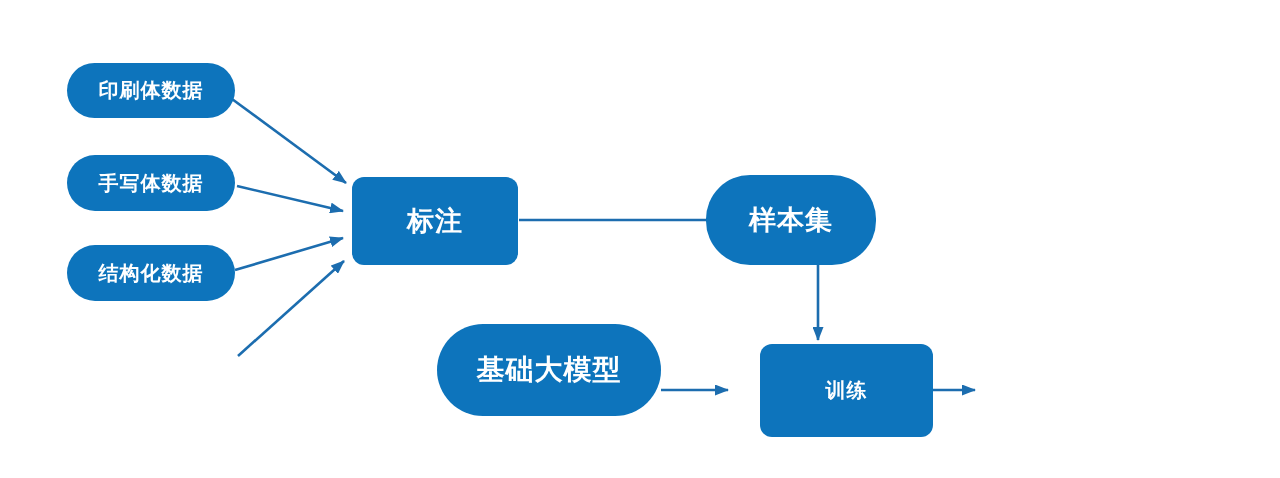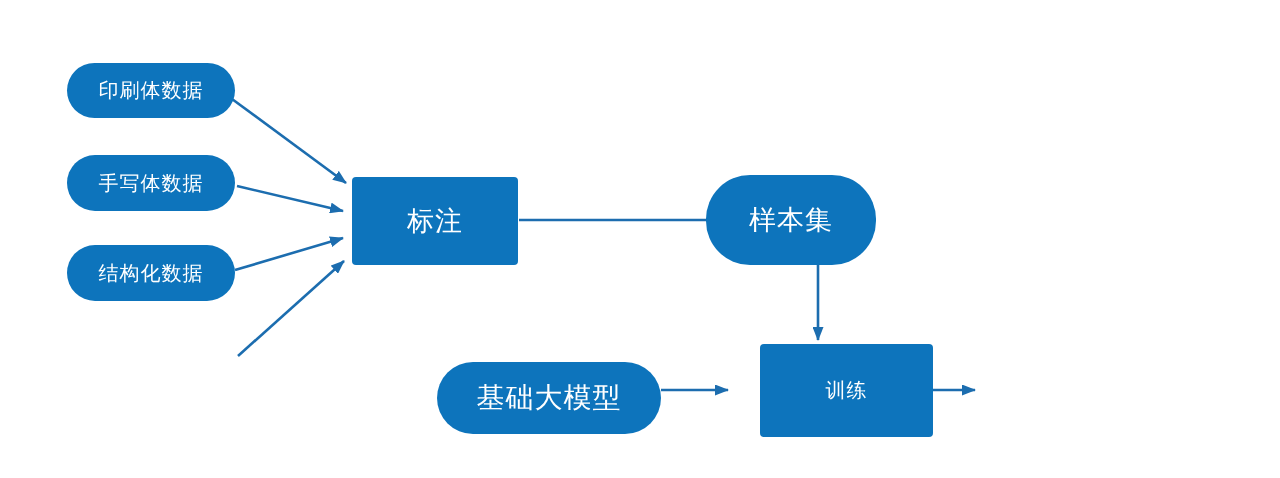--- a/index.html
+++ b/index.html
@@ -31,37 +31,37 @@
     stroke-width: 2.6;
     fill: none;
   }
   .node {
     position: absolute;
     background: var(--node-fill);
     color: var(--text-color);
     display: flex;
     align-items: center;
     justify-content: center;
-    font-weight: normal;
+    font-weight: bold;
     letter-spacing: 1px;
     text-align: left;
     white-space: nowrap;
   }
   .shape-pill    { border-radius: 28px; font-size: 20px; }
   .shape-stadium { border-radius: 46px; font-size: 28px; }
-  .shape-rect    { border-radius: 4px; font-size: 27px; }
+  .shape-rect    { border-radius: 12px; font-size: 27px; }
 
   
   #node-printed     { left: 67px;  top: 63px;  width: 168px; height: 55px; }
   #node-handwritten { left: 67px;  top: 155px; width: 168px; height: 56px; }
   #node-table       { left: 67px;  top: 245px; width: 168px; height: 56px; }
   #node-structured  { left: 67px;  top: 335px; width: 168px; height: 56px; }
   #node-annotation  { left: 352px; top: 177px; width: 166px; height: 88px; }
   #node-sample-set  { left: 706px; top: 175px; width: 170px; height: 90px; border-radius: 44px; font-size: 27px; }
-  #node-base-model  { left: 437px; top: 362px; width: 224px; height: 72px; }
+  #node-base-model  { left: 437px; top: 324px; width: 224px; height: 92px; }
   #node-training    { left: 760px; top: 344px; width: 173px; height: 93px; font-size: 20px; }
   #node-tuned-model { left: 979px; top: 345px; width: 230px; height: 92px; }
 </style>
 </head>
 <body>
 
 <div class="canvas">
 
   <svg class="edges-layer" viewBox="0 0 1280 478" xmlns="http://www.w3.org/2000/svg">
     <defs>

